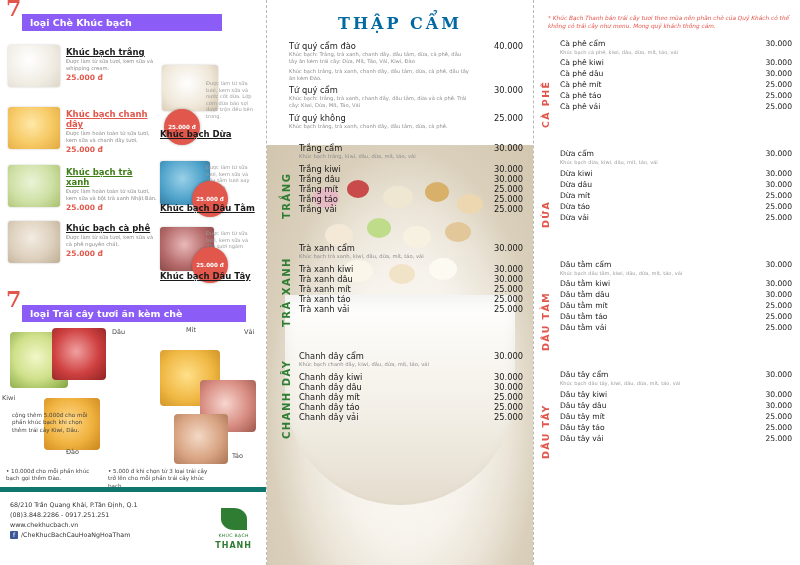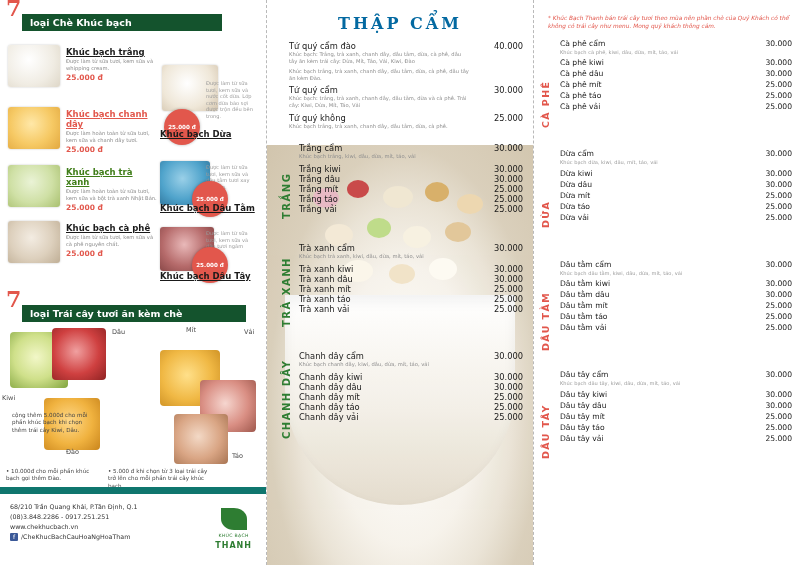--- a/index.html
+++ b/index.html
@@ -19,21 +19,21 @@
   .fold.f1{left:266px;}
   .fold.f2{left:533px;}
 
   
   .panel-left{position:absolute;left:0;top:0;width:266px;height:565px;}
   .num7{
     font-family:"DejaVu Serif", serif;
     font-size:22px;color:#e2574c;font-weight:bold;line-height:18px;
   }
   .greenbar{
-    background:#14532d;color:#fff;
+    background:#8b5cf6;color:#fff;
     font-size:9.5px;font-weight:bold;
     padding:3px 6px 3px 8px;
     display:block;
   }
   .bar-wrap{position:relative;}
   .bar-wrap .num7{position:absolute;left:6px;top:-15px;z-index:3;}
 
   .prodgrid{position:relative;height:238px;}
   .prod{position:absolute;}
   .prod .thumb{
@@ -55,21 +55,21 @@
   .tinytext{font-size:5.1px;color:#9a9a9a;line-height:6.5px;}
 
   .fruitzone{position:relative;height:160px;}
   .flabel{position:absolute;font-size:6.5px;color:#4a4a4a;}
   .note{
     position:absolute;font-size:5.6px;color:#444;line-height:7.5px;
   }
 
   .footer{
     position:absolute;left:0;bottom:0;width:266px;height:78px;
-    border-top:7px solid #0f766e;
+    border-top:5px solid #0f766e;
     padding:8px 10px;box-sizing:border-box;
     font-size:6.3px;color:#333;line-height:10px;
   }
   .logo{
     position:absolute;right:14px;bottom:14px;text-align:center;
   }
   .logo .leaf{
     width:26px;height:22px;margin:0 auto;
     background:#2e7d32;border-radius:0 50% 0 50%;
   }

